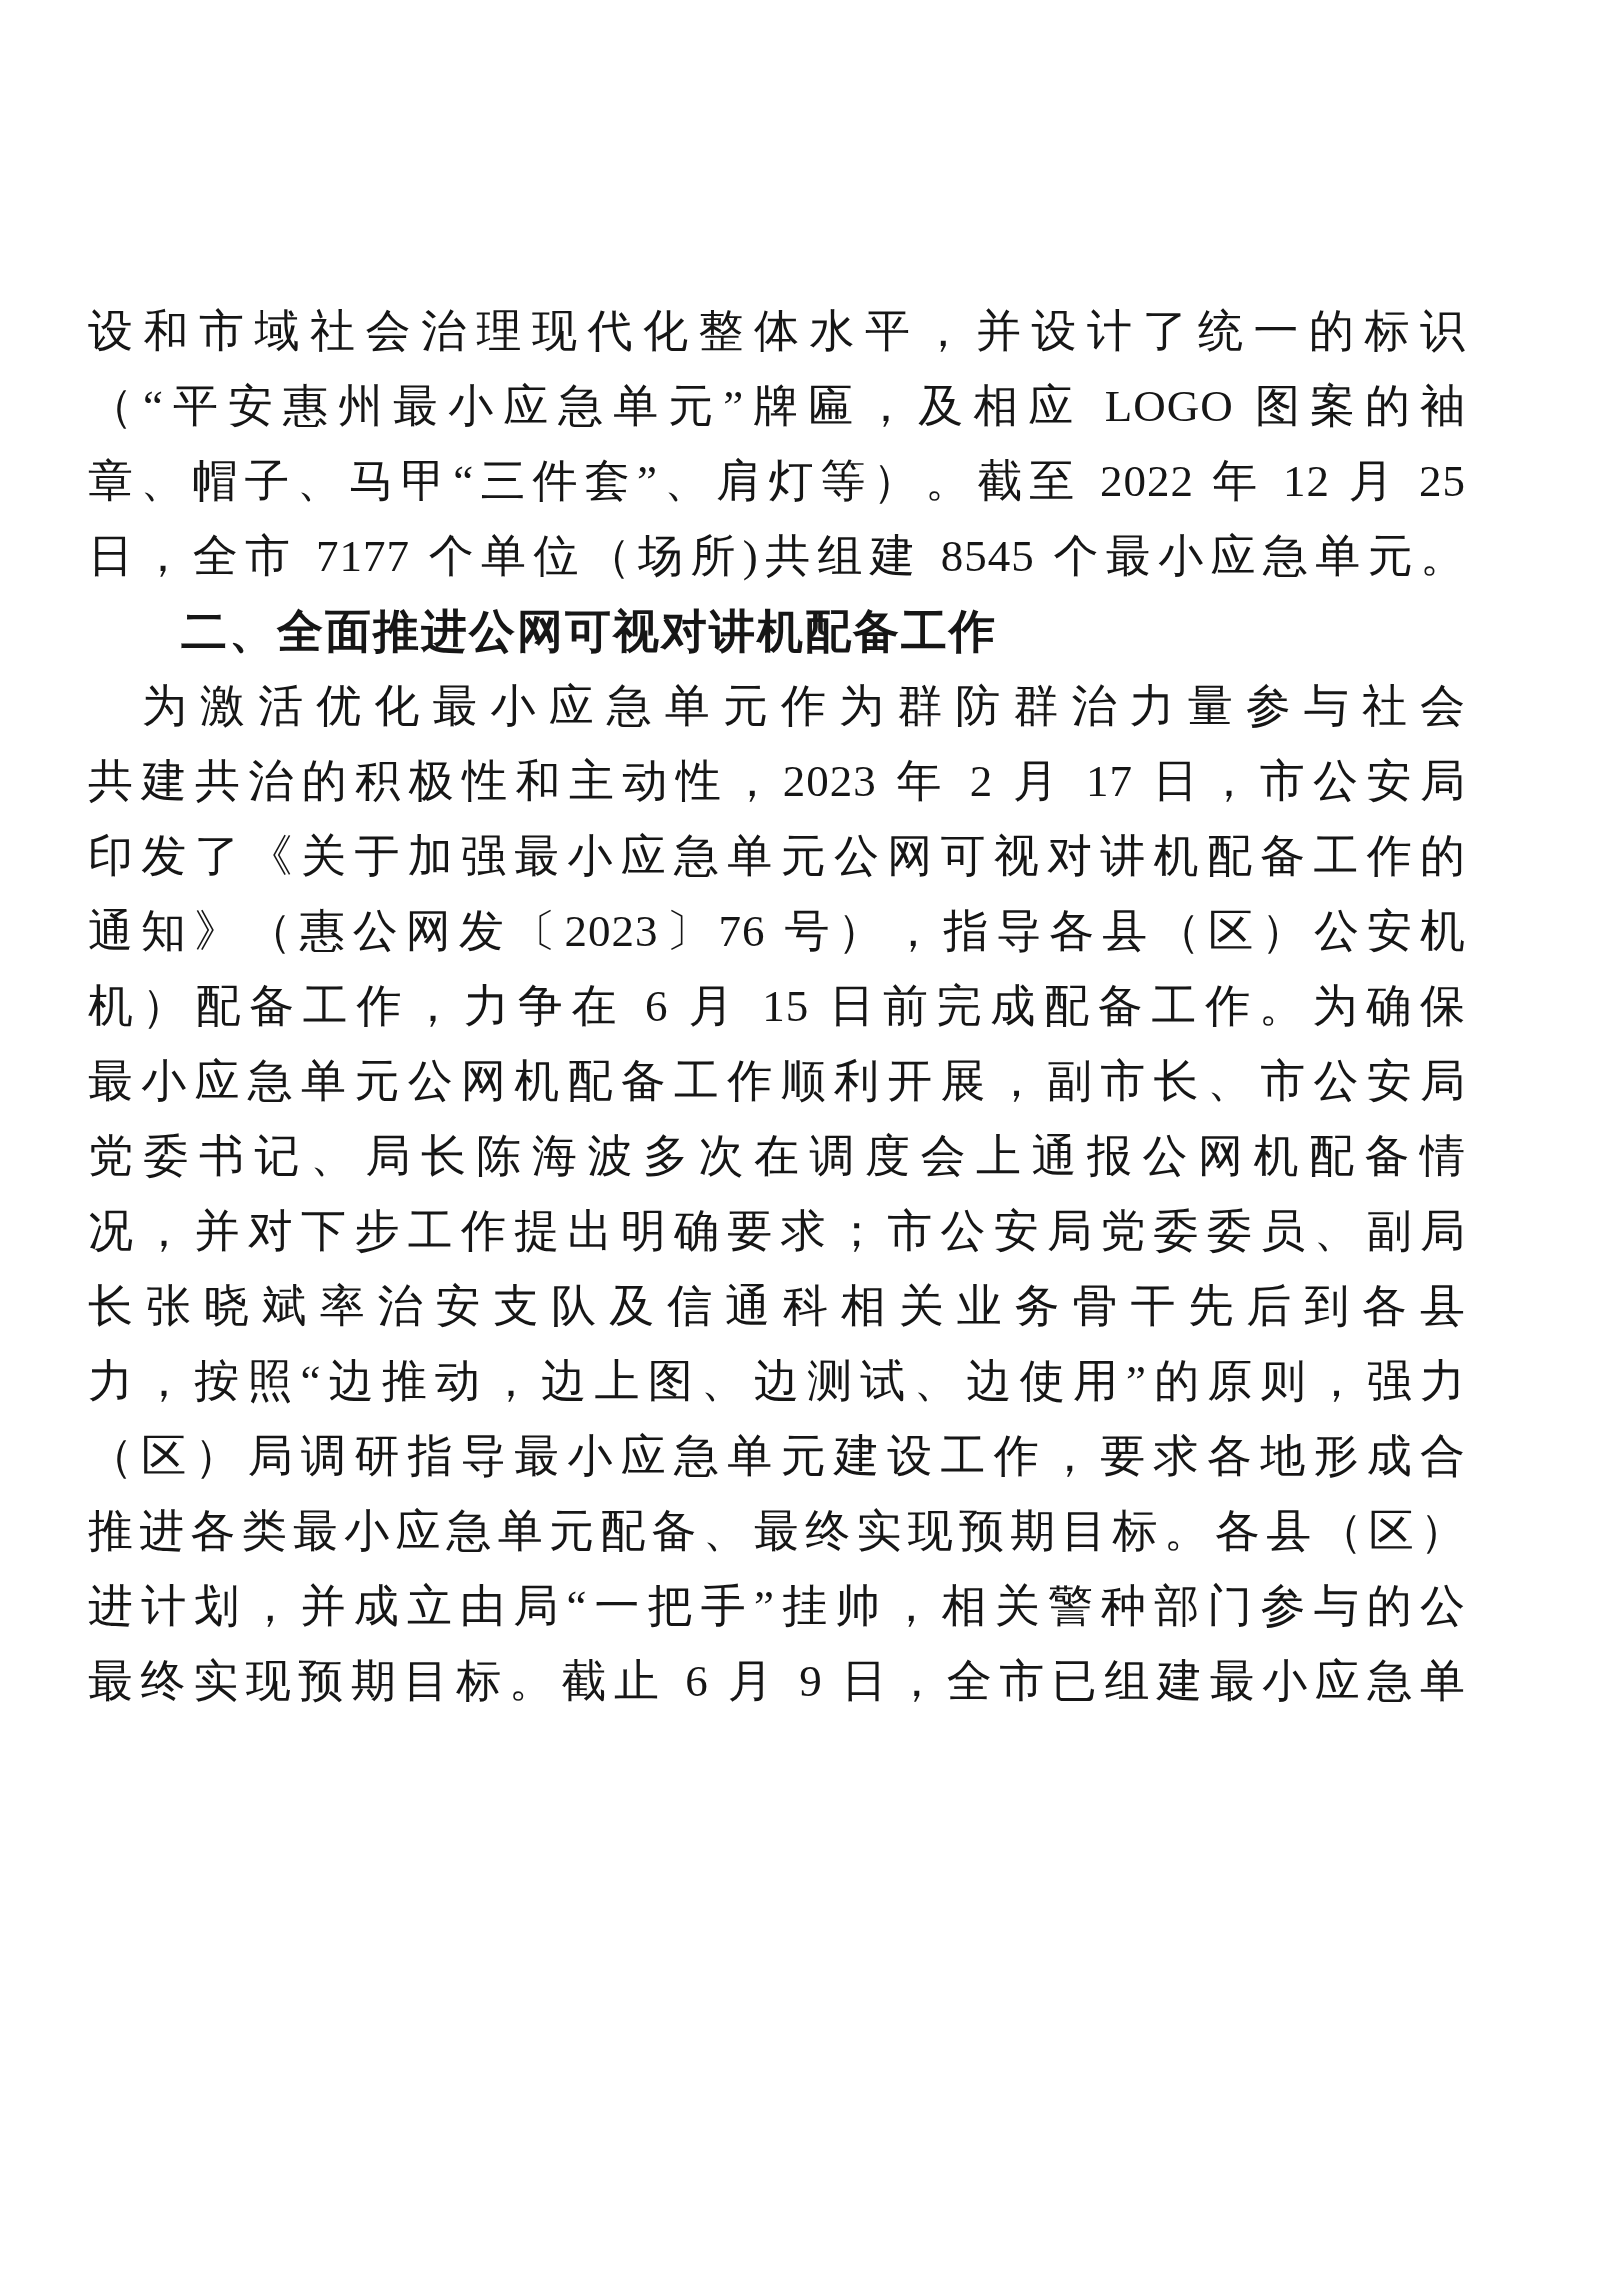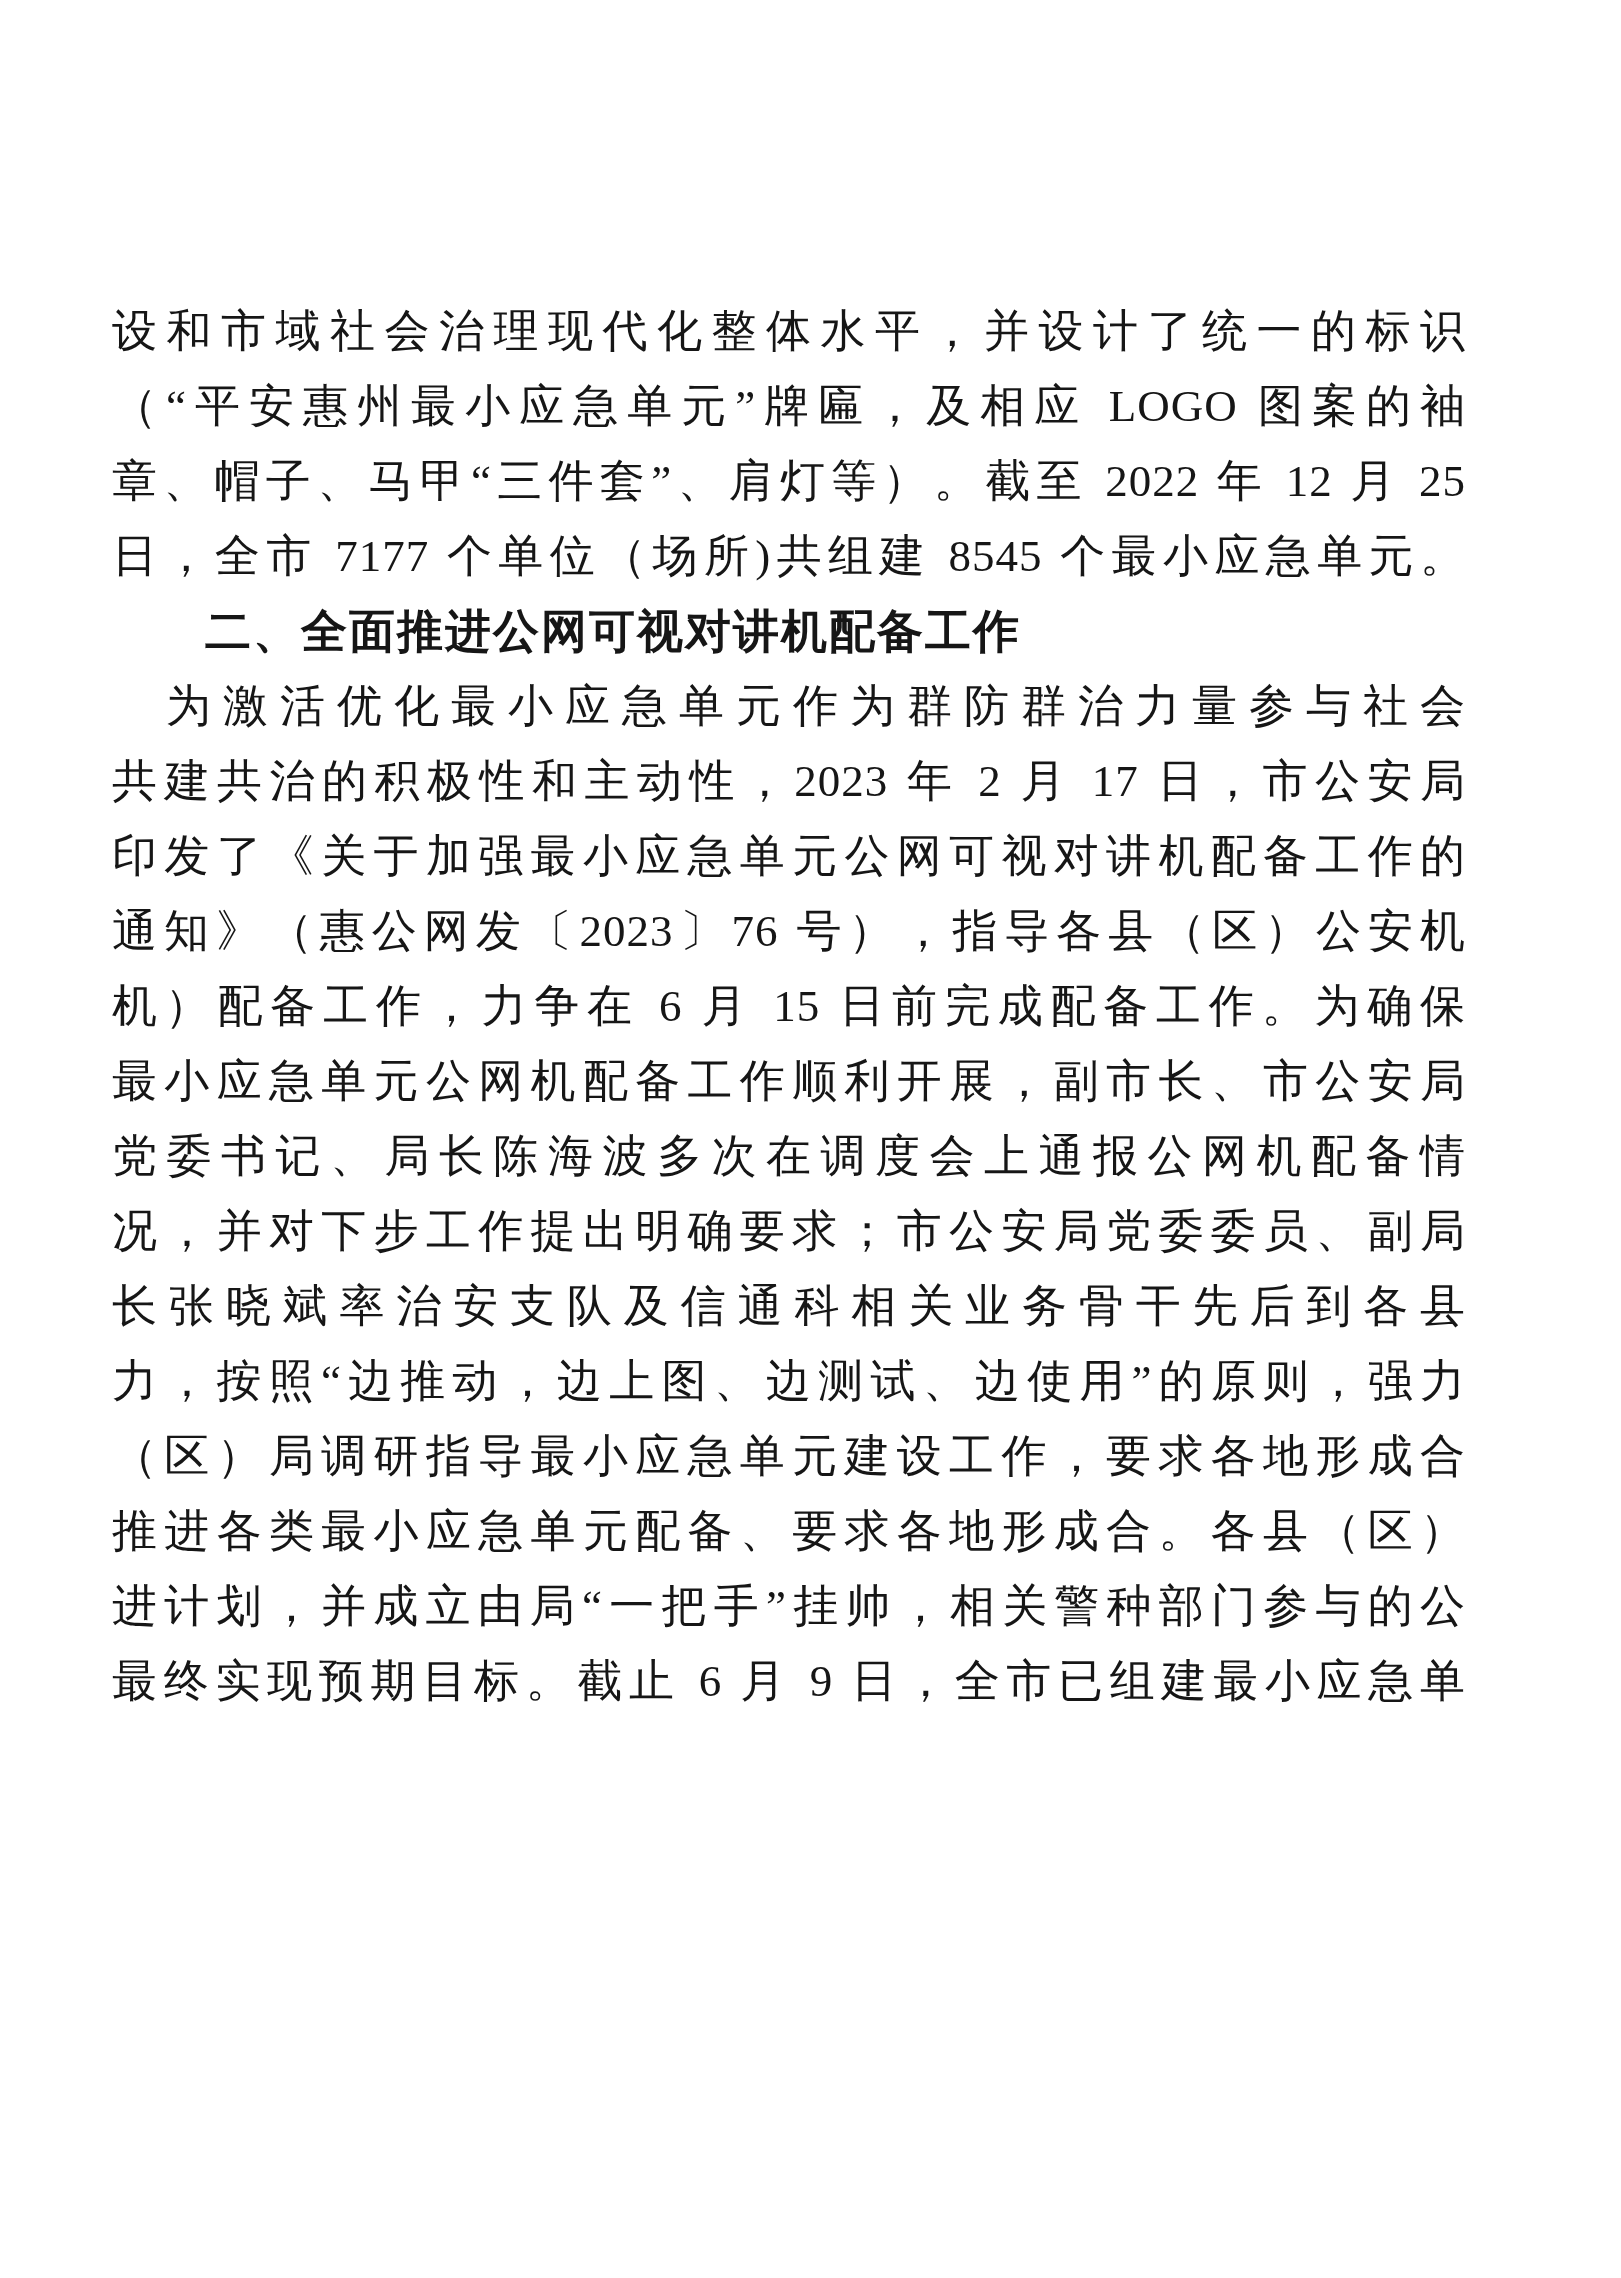--- a/index.html
+++ b/index.html
@@ -11,21 +11,21 @@
   body {
     width: 1621px;
     height: 2279px;
     overflow: hidden;
     font-family: "Liberation Serif", serif;
   }
   .page {
     width: 1609px;
     height: 2279px;
     background: #ffffff;
-    padding: 294px 143px 0 112px;
+    padding: 294px 143px 0 88px;
     border-radius: 30px;
   }
   .doc-body {
     width: 100%;
     color: #161616;
   }
   .line {
     font-size: 45px;
     line-height: 75px;
     height: 75px;
@@ -69,20 +69,20 @@
       <div class="line">共建共治的积极性和主动性，2023 年 2 月 17 日，市公安局</div>
       <div class="line">印发了《关于加强最小应急单元公网可视对讲机配备工作的</div>
       <div class="line">通知》（惠公网发〔2023〕76 号），指导各县（区）公安机</div>
       <div class="line">机）配备工作，力争在 6 月 15 日前完成配备工作。为确保</div>
       <div class="line">最小应急单元公网机配备工作顺利开展，副市长、市公安局</div>
       <div class="line">党委书记、局长陈海波多次在调度会上通报公网机配备情</div>
       <div class="line">况，并对下步工作提出明确要求；市公安局党委委员、副局</div>
       <div class="line">长张晓斌率治安支队及信通科相关业务骨干先后到各县</div>
       <div class="line">力，按照“边推动，边上图、边测试、边使用”的原则，强力</div>
       <div class="line">（区）局调研指导最小应急单元建设工作，要求各地形成合</div>
-      <div class="line">推进各类最小应急单元配备、要求各地形成合。各县（区）</div>
+      <div class="line">推进各类最小应急单元配备、最终实现预期目标。各县（区）</div>
       <div class="line">进计划，并成立由局“一把手”挂帅，相关警种部门参与的公</div>
       <div class="line">最终实现预期目标。截止 6 月 9 日，全市已组建最小应急单</div>
     </div>
 
   </div>
 </div>
 
 
 </body></html>

